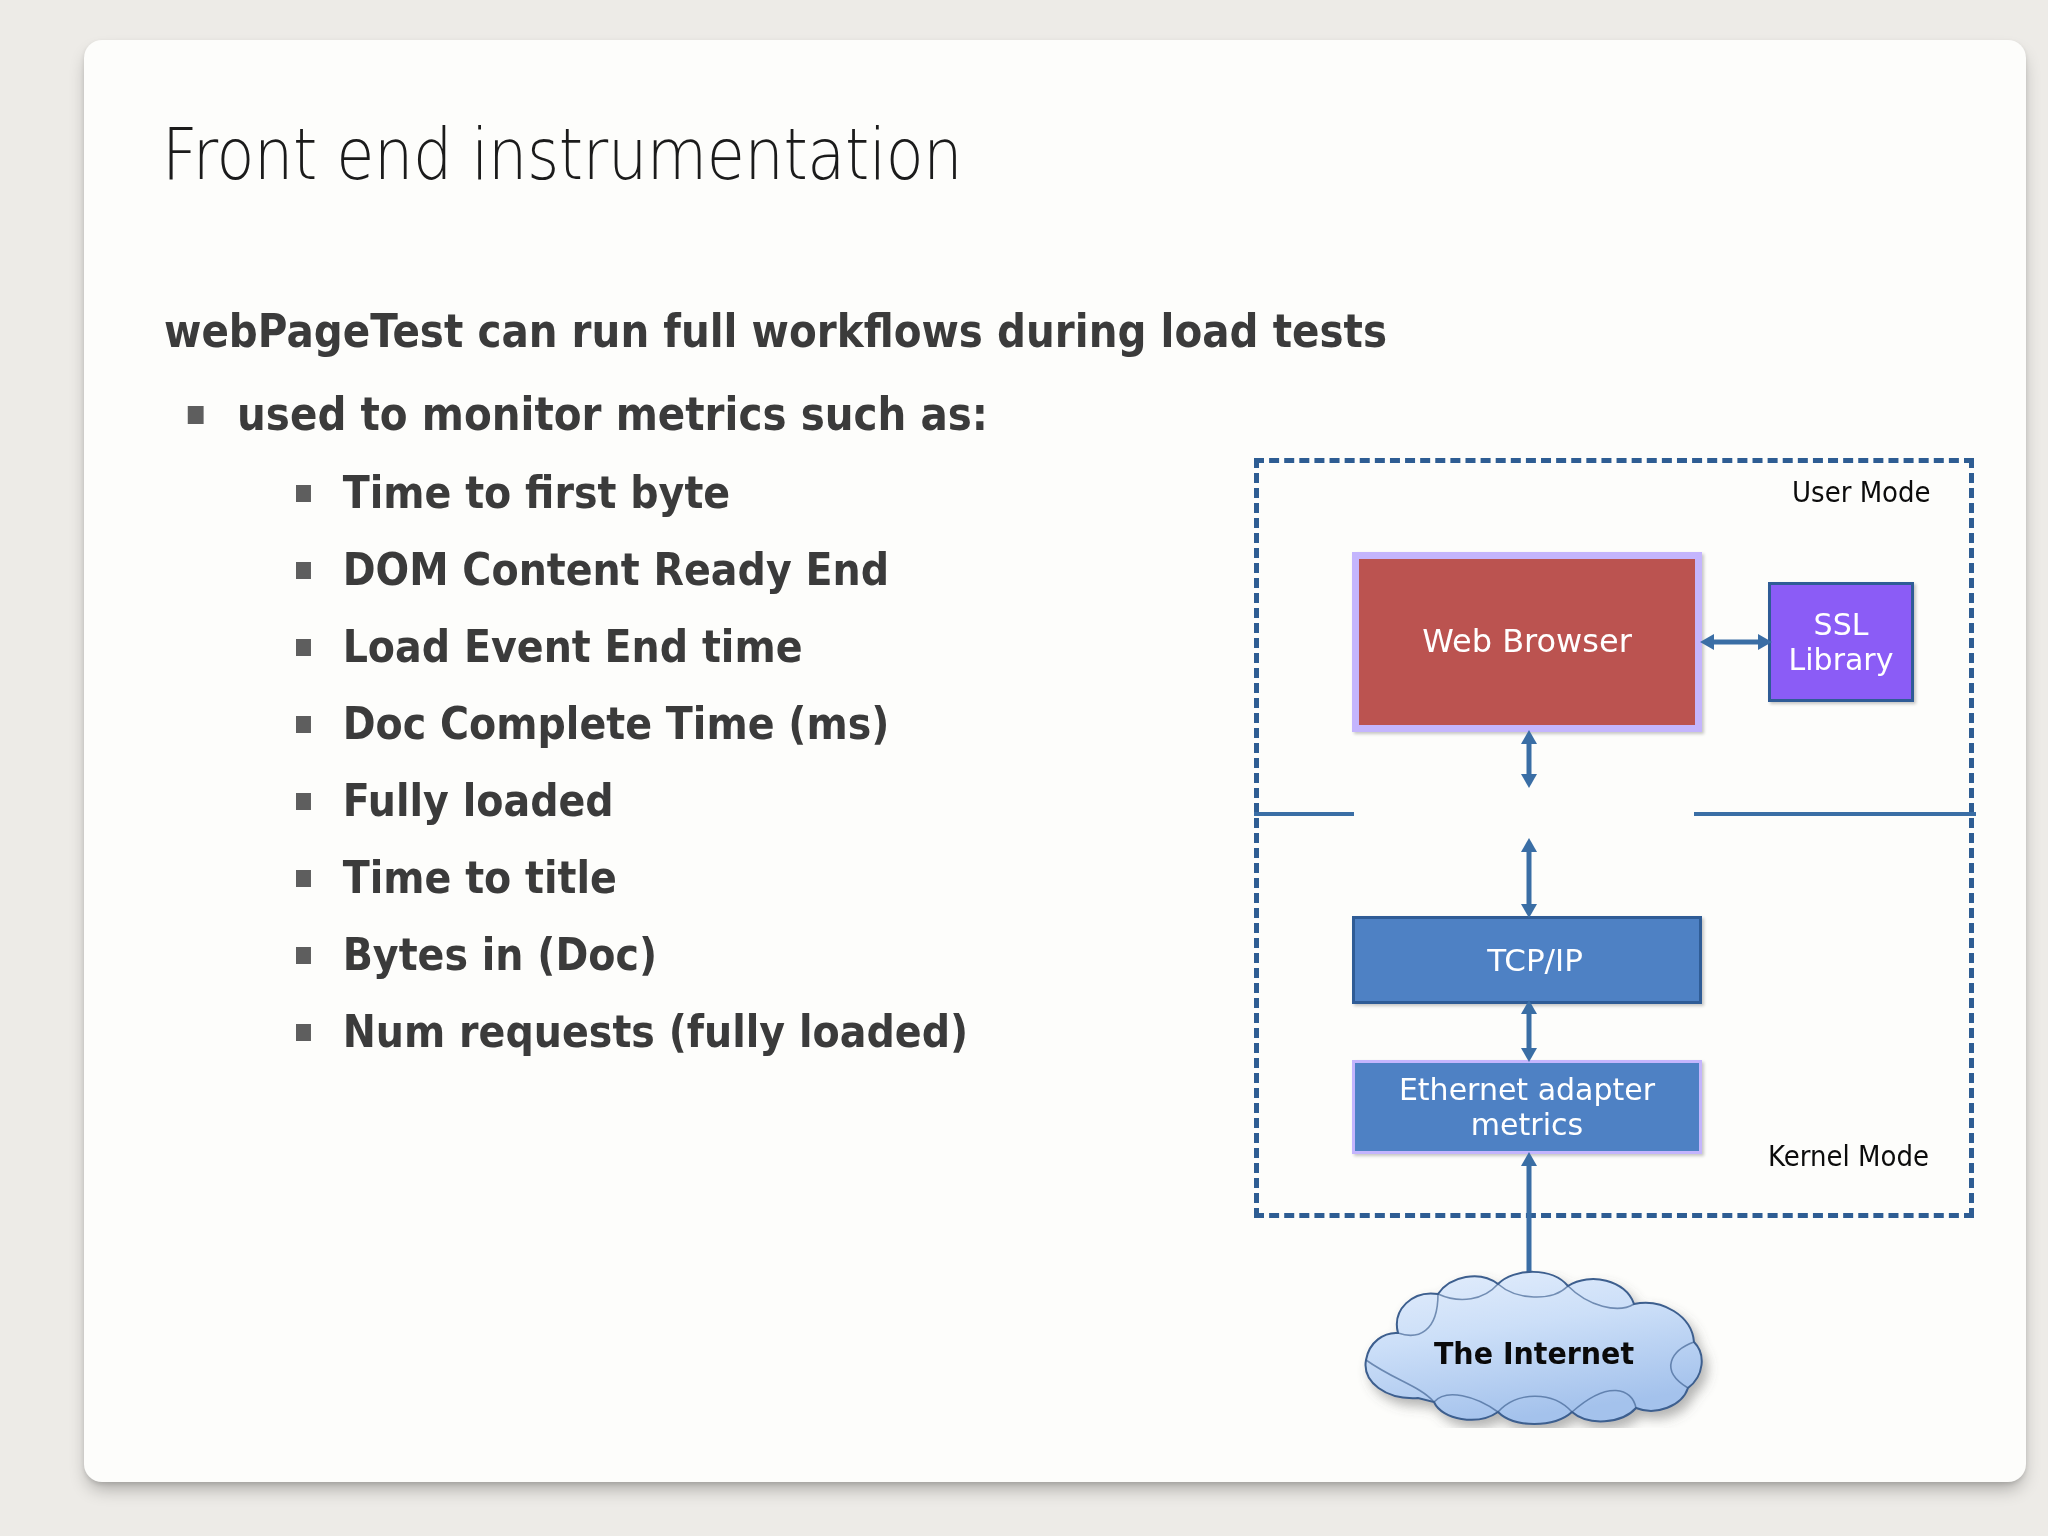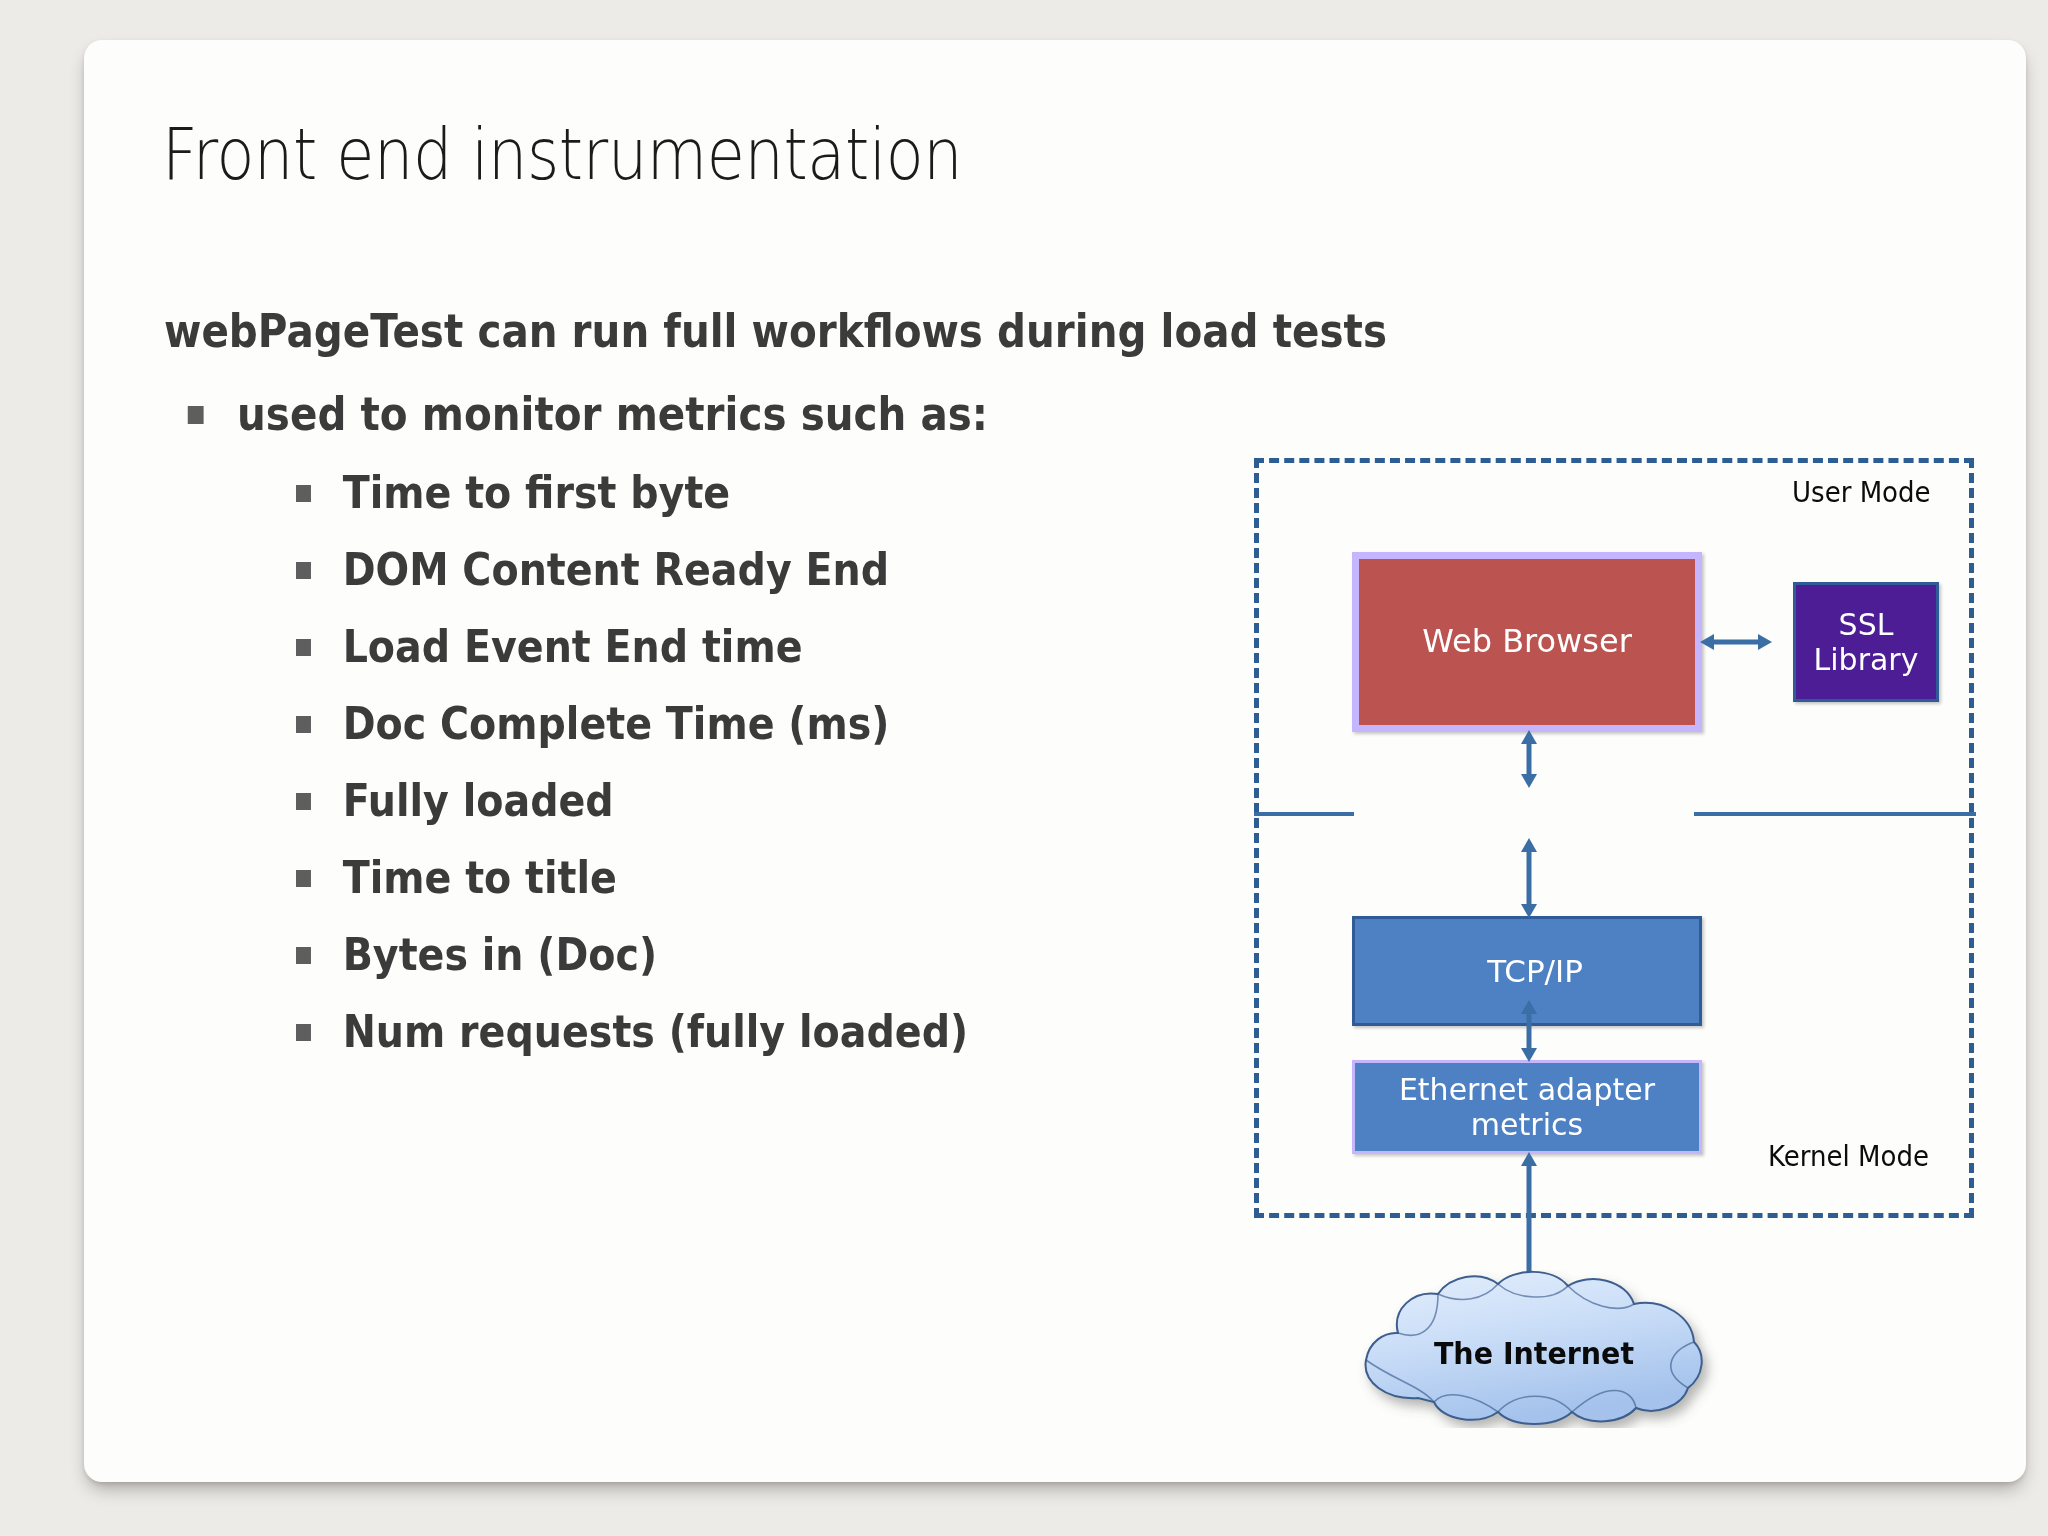--- a/index.html
+++ b/index.html
@@ -160,35 +160,35 @@
     line-height: 1.18;
   }
   #box-web-browser {
     left: 118px; top: 112px; width: 350px; height: 180px;
     background: #bb5350;
     border: 7px solid #c4b5fd;
     font-size: 32px;
     box-shadow: 2px 2px 3px rgba(0,0,0,0.22);
   }
   #box-ssl-library {
-    left: 559px; top: 142px; width: 146px; height: 120px;
-    background: #4c1d95;
+    left: 534px; top: 142px; width: 146px; height: 120px;
+    background: #8b5cf6;
     border: 3px solid #2f5c96;
     font-size: 30px;
     box-shadow: 2px 2px 3px rgba(0,0,0,0.22);
   }
   #box-winsock {
     left: 118px; top: 345px; width: 350px; height: 55px;
     background: #4e81c4;
     border: 3px solid #2f5c96;
     font-size: 31px;
     box-shadow: 2px 2px 3px rgba(0,0,0,0.22);
   }
   #box-tcpip {
-    left: 118px; top: 476px; width: 350px; height: 110px;
+    left: 118px; top: 476px; width: 350px; height: 88px;
     background: #4e81c4;
     border: 3px solid #2f5c96;
     font-size: 31px;
     box-shadow: 2px 2px 3px rgba(0,0,0,0.22);
     padding-left: 16px;
   }
   #box-ethernet {
     left: 118px; top: 620px; width: 350px; height: 94px;
     background: #4e81c4;
     border: 3px solid #c4b5fd;

